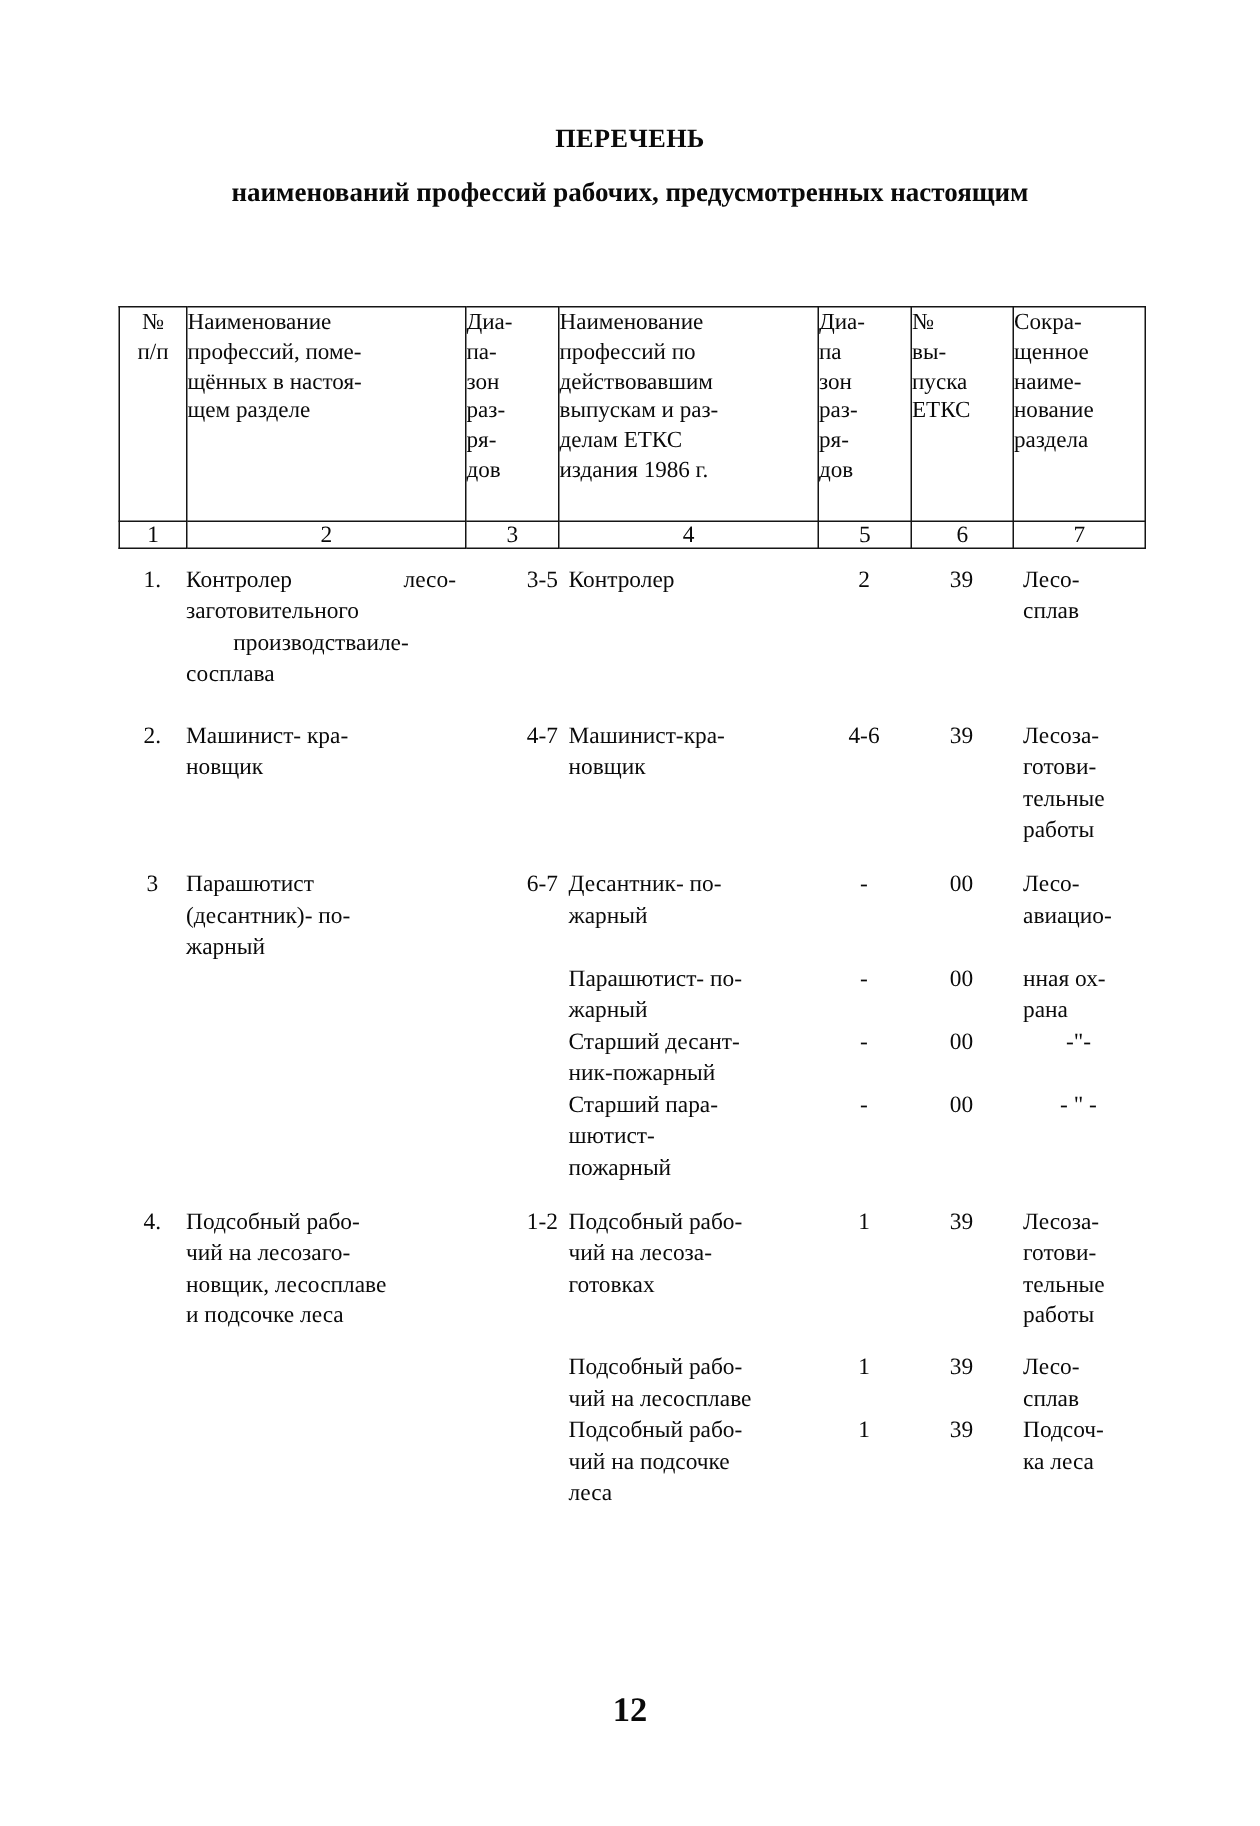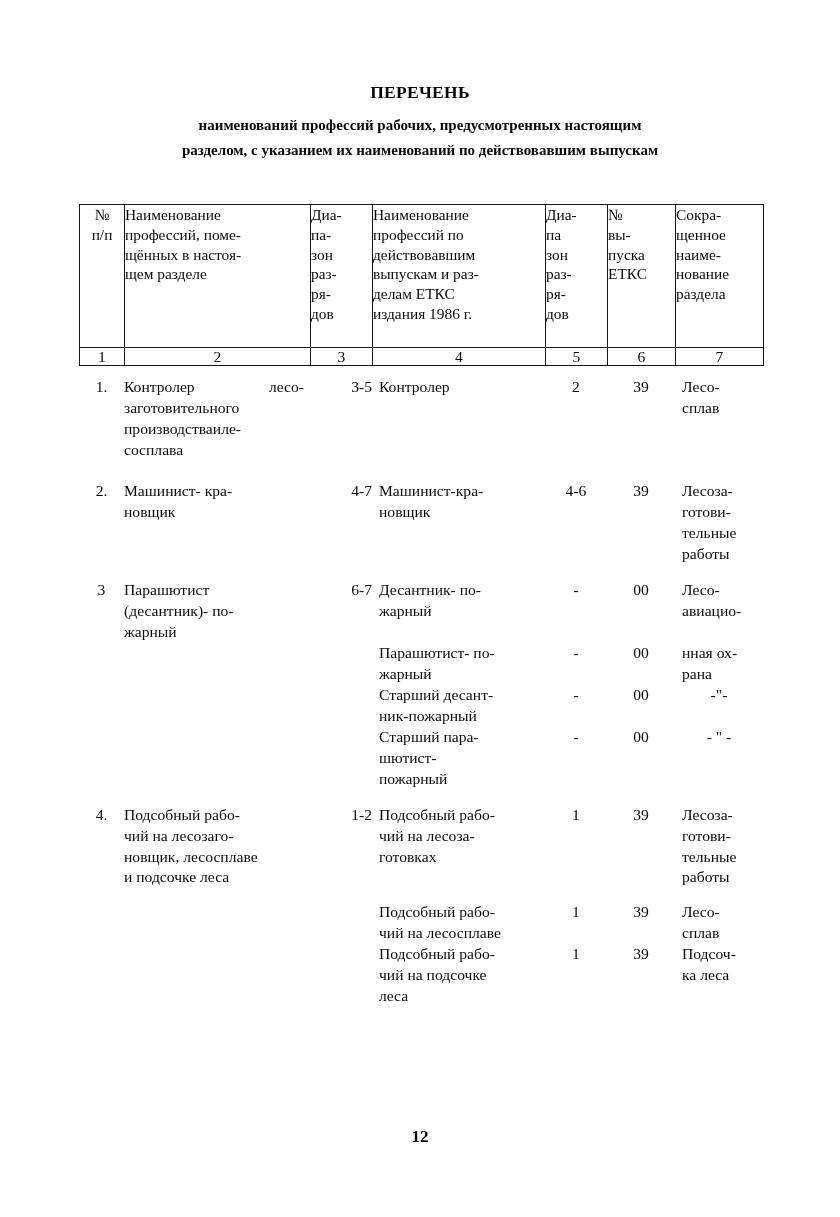--- a/index.html
+++ b/index.html
@@ -33,21 +33,21 @@
     text-align: center;
   }
   .title-main {
     font-size: 17.5px;
     font-weight: bold;
     letter-spacing: 0.3px;
     line-height: 1.0;
     margin-bottom: 11px;
   }
   .title-sub {
-    font-size: 15px;
+    font-size: 18px;
     font-weight: bold;
     line-height: 1.72;
   }
   .title-sub .tl { display: block; white-space: nowrap; }
 
   
   .table-wrap {
     position: absolute;
     left: 79px;
     top: 204px;
@@ -106,34 +106,33 @@
 
   .cell-pad-l { padding-left: 7px !important; }
 
   
   .folio {
     position: absolute;
     left: 0;
     top: 1127px;
     width: 840px;
     text-align: center;
-    font-size: 17px;
+    font-size: 23px;
     font-weight: bold;
   }
 </style>
 </head>
 <body>
 
 <div class="page">
 
   <div class="title-block">
     <div class="title-main">ПЕРЕЧЕНЬ</div>
     <div class="title-sub">
       <span class="tl">наименований профессий рабочих, предусмотренных настоящим</span>
-      <span class="tl">разделом, с указанием их наименований по действовавшим выпускам</span>
     </div>
   </div>
 
   <div class="table-wrap">
 
     <table class="grid">
       <colgroup>
         <col style="width:45px">
         <col style="width:186px">
         <col style="width:62px">
@@ -217,21 +216,21 @@
       <tbody>
 
       <tr>
         <td class="c-num">1.</td>
         <td class="c-name">
           <div style="display:flex;justify-content:space-between;">
             <span>Контролер</span>
             <span>лесо-</span>
           </div>
           <div>заготовительного</div>
-          <div style="display:flex;justify-content:flex-start;">
+          <div style="display:flex;justify-content:center;">
             <span>производства</span>
             <span>и</span>
             <span>ле-</span>
           </div>
           <div>сосплава</div>
         </td>
         <td class="c-range cell-pad-l">3-5</td>
         <td class="cell-pad-l">
           <div>Контролер</div>
         </td>

